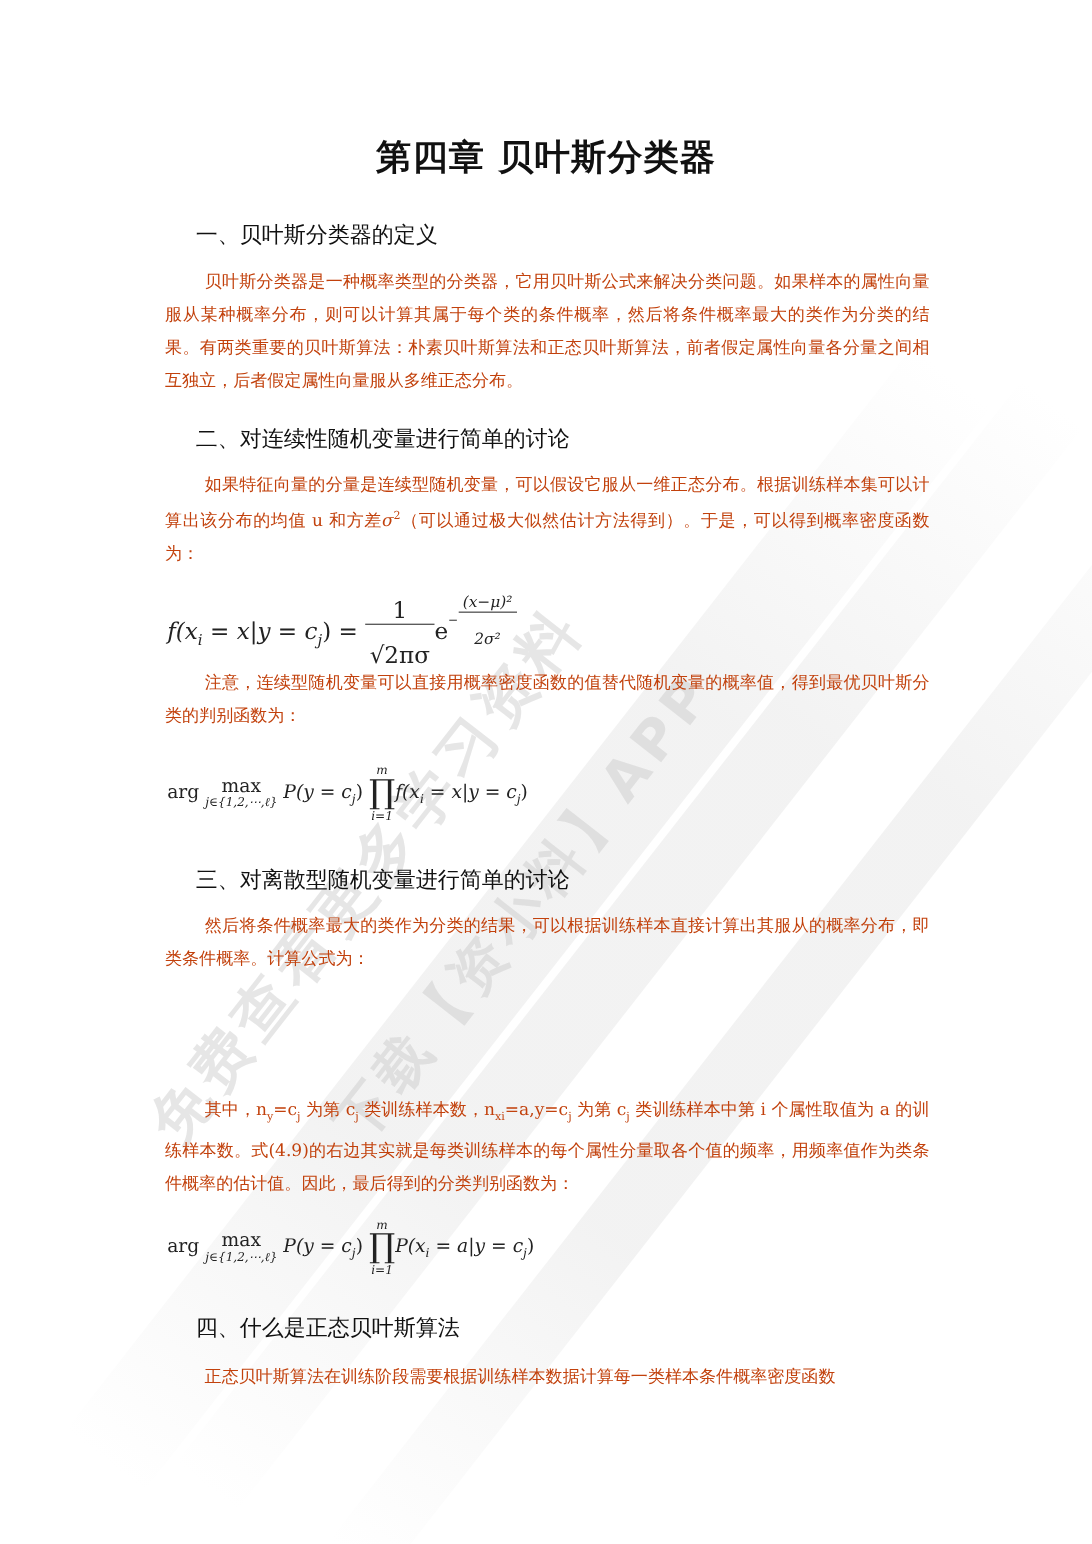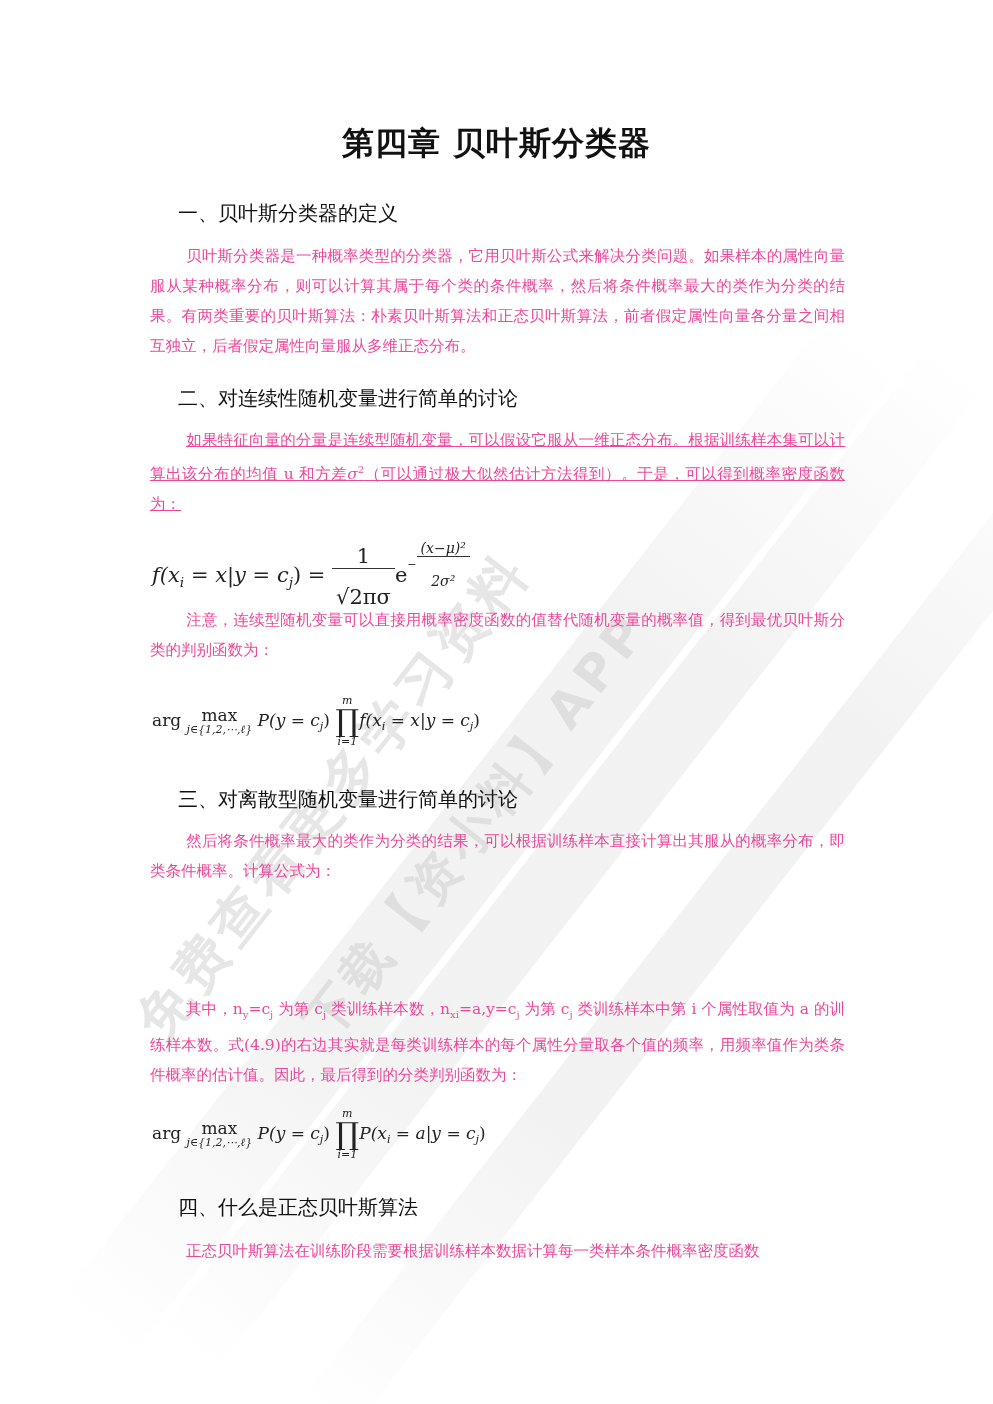--- a/index.html
+++ b/index.html
@@ -10,21 +10,21 @@
   
   .watermark { position: absolute; left: 0; top: 0; width: 993px; height: 1404px; pointer-events: none; overflow: hidden; }
   .wm-band { position: absolute; background: linear-gradient(90deg, rgba(235,235,235,0) 0%, rgba(232,232,232,0.55) 30%, rgba(232,232,232,0.55) 70%, rgba(235,235,235,0) 100%);
              transform-origin: left top; }
   .wm-text { position: absolute; font-family: "DejaVu Sans", sans-serif; font-weight: bold; color: rgba(200,200,200,0.45);
              transform-origin: left top; white-space: nowrap; letter-spacing: 6px; }
 
   .title { position: absolute; left: 0; width: 993px; top: 122px; text-align: center;
            font-family: "DejaVu Sans", "Liberation Sans", sans-serif; font-weight: bold; font-size: 32px; color: #111; letter-spacing: 1px; }
   .h2 { position: absolute; left: 150px; font-family: "DejaVu Sans", "Liberation Sans", sans-serif; font-size: 20px; color: #111; margin-left: 28px; }
-  .para { position: absolute; left: 150px; width: 695px; font-size: 15.5px; line-height: 30px; text-align: justify; color: #ec4899; }
+  .para { position: absolute; left: 150px; width: 695px; font-size: 15.5px; line-height: 30px; text-align: justify; color: #c2410c; }
   .para .indent { display: inline-block; width: 36px; }
   .formula { position: absolute; left: 152px; font-family: "DejaVu Serif", "Liberation Serif", serif; color: #222; white-space: nowrap; }
   .it { font-style: italic; }
   sub, sup { font-size: 65%; }
   .frac { display: inline-block; vertical-align: middle; text-align: center; }
   .frac .num { display: block; border-bottom: 1px solid #333; padding: 0 4px; }
   .frac .den { display: block; padding: 0 4px; margin-top: 16px; }
   .bigop { display: inline-block; vertical-align: middle; text-align: center; line-height: 1; }
   .bigop .lim-top, .bigop .lim-bot { display: block; font-size: 11px; font-style: italic; }
   .bigop .op { display: block; font-size: 30px; }
@@ -45,21 +45,21 @@
   </div>
 
   <div class="title">第四章 贝叶斯分类器</div>
 
   <div class="h2" style="top:200px;">一、贝叶斯分类器的定义</div>
   <div class="para" style="top:241px;">
     <span class="indent"></span><span>贝叶斯分类器是一种概率类型的分类器，它用贝叶斯公式来解决分类问题。如果样本的属性向量服从某种概率分布，则可以计算其属于每个类的条件概率，然后将条件概率最大的类作为分类的结果。有两类重要的贝叶斯算法：朴素贝叶斯算法和正态贝叶斯算法，前者假定属性向量各分量之间相互独立，后者假定属性向量服从多维正态分布。</span>
   </div>
 
   <div class="h2" style="top:385px;">二、对连续性随机变量进行简单的讨论</div>
-  <div class="para" style="top:425px;text-decoration:underline;">
+  <div class="para" style="top:425px;">
     <span class="indent"></span><span>如果特征向量的分量是连续型随机变量，可以假设它服从一维正态分布。根据训练样本集可以计算出该分布的均值 u 和方差</span><span class="it">σ</span><sup>2</sup><span>（可以通过极大似然估计方法得到）。于是，可以得到概率密度函数为：</span>
   </div>
 
   <div class="formula" style="top:540px; font-size:21px;">
     <span class="it">f</span><span class="it">(x</span><sub class="it">i</sub><span class="it"> = x|y = c</span><sub class="it">j</sub><span>)</span><span> = </span>
     <span class="frac"><span class="num">1</span><span class="den">√2πσ</span></span><span>e</span><sup style="font-size:11px; vertical-align: 14px;"><span>−</span><span class="frac" style="font-size:14px;"><span class="num it">(x−μ)²</span><span class="den it">2σ²</span></span></sup>
   </div>
 
   <div class="para" style="top:605px;">
     <span class="indent"></span><span>注意，连续型随机变量可以直接用概率密度函数的值替代随机变量的概率值，得到最优贝叶斯分类的判别函数为：</span>

